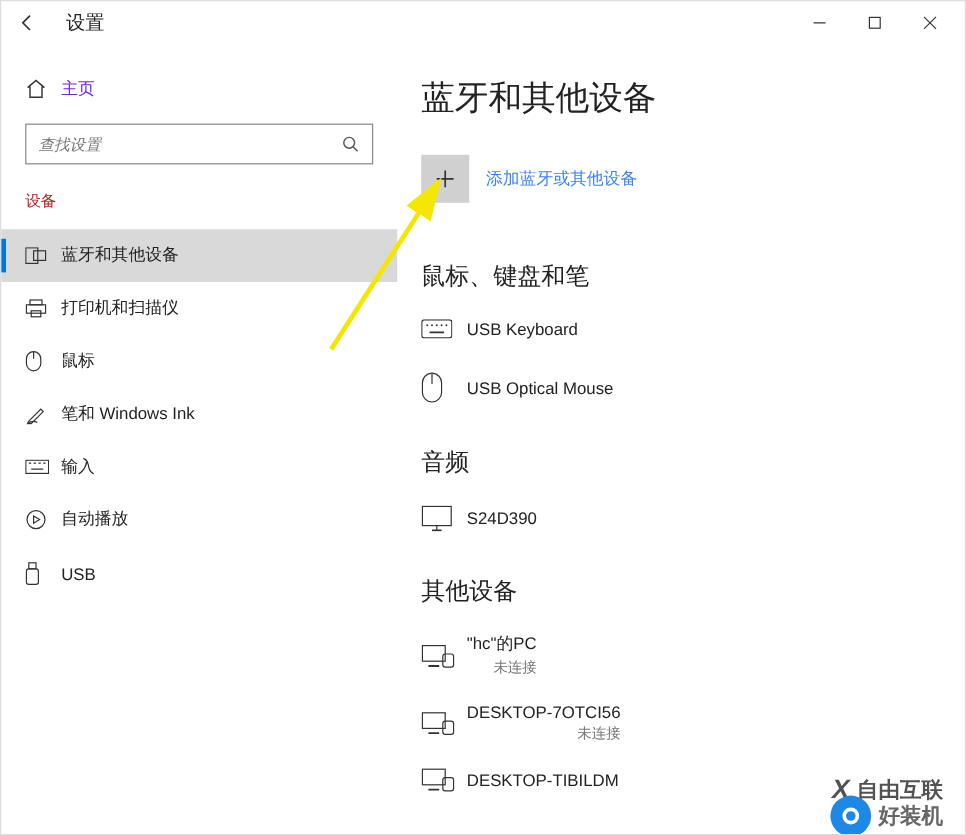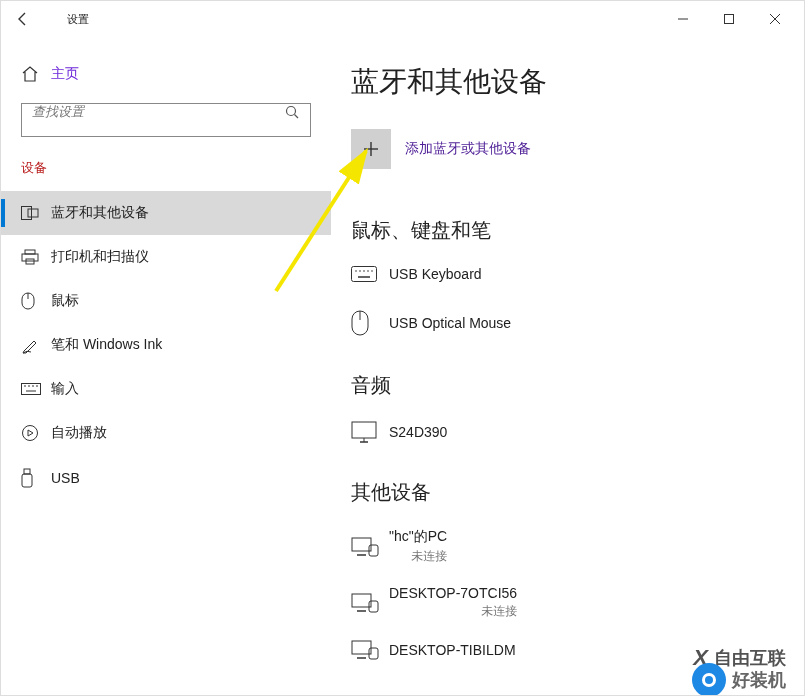--- a/index.html
+++ b/index.html
@@ -1,46 +1,46 @@
 <!DOCTYPE html>
 <html><head>
   <meta charset="utf-8">
   <style>
     * { margin: 0; padding: 0; box-sizing: border-box; font-family: "Microsoft YaHei", "Segoe UI", sans-serif; }
     body { width: 805px; height: 696px; background: #fff; position: relative; overflow: hidden; border: 1px solid #ddd; }
     
     .titlebar { height: 36px; display: flex; align-items: center; padding: 0 6px; }
     .back-btn { width: 32px; height: 32px; display: flex; align-items: center; justify-content: center; cursor: pointer; }
-    .title-text { margin-left: 28px; font-size: 11px; color: #222; }
+    .title-text { margin-left: 16px; font-size: 16px; color: #222; }
     .window-controls { margin-left: auto; display: flex; }
     .win-ctrl { width: 46px; height: 32px; display: flex; align-items: center; justify-content: center; cursor: pointer; }
     
     .content { display: flex; height: calc(100% - 36px); }
     .sidebar { width: 330px; padding: 18px 0 0 0; }
     .home-row { display: flex; align-items: center; padding: 10px 20px 14px 20px; cursor: pointer; }
     .home-row .icon-wrap { width: 30px; display:flex; align-items:center; }
     .home-row span.lbl { font-size: 14px; color: #6d28d9; }
     
-    .search-box { margin: 6px 20px 18px 20px; height: 34px; border: 1px solid #888; display: flex; align-items: flex-start; padding: 0 10px; background: #fff; }
+    .search-box { margin: 6px 20px 18px 20px; height: 34px; border: 1px solid #888; display: flex; align-items: center; padding: 0 10px; background: #fff; }
     .search-box input { flex: 1; border: none; outline: none; font-size: 13px; background: transparent; font-style: italic; color: #666; }
     .search-box .search-icon { color: #555; }
     
     .section-header { padding: 4px 20px 14px 20px; font-size: 13px; color: #b91c1c; }
     
     .nav-item { display: flex; align-items: center; padding: 13px 20px; cursor: pointer; font-size: 14px; color: #222; }
     .nav-item.active { background: #d9d9d9; position: relative; }
     .nav-item.active::before { content:""; position:absolute; left:0; top:8px; bottom:8px; width:4px; background:#0078d4; }
     .nav-item .icon-wrap { width: 30px; display:flex; align-items:center; }
     
     .main { flex: 1; padding: 26px 20px 0 20px; overflow: hidden; }
     .page-title { font-size: 28px; font-weight: 400; color: #222; margin-bottom: 28px; }
     
     .add-row { display: flex; align-items: center; margin-bottom: 48px; cursor: pointer; }
     .add-btn { width: 40px; height: 40px; background: #d0d0d0; display: flex; align-items: center; justify-content: center; margin-right: 14px; }
-    .add-label { font-size: 14px; color: #4c1d95; }
+    .add-label { font-size: 14px; color: #3b82f6; }
     
     .group-title { font-size: 20px; color: #222; margin-bottom: 16px; font-weight: 400; }
     .device-row { display: flex; align-items: center; padding: 6px 0 22px 0; text-align: right; }
     .device-icon { width: 38px; display:flex; align-items:center; justify-content:flex-start; }
     .device-text .d-name { font-size: 14px; color: #222; }
     .device-text .d-status { font-size: 12px; color: #777; margin-top: 2px; }
     
     .arrow { position: absolute; left: 265px; top: 130px; pointer-events: none; }
     
     .watermark { position: absolute; right: 18px; bottom: 24px; display: flex; align-items: center; gap: 6px; opacity: 0.92; }

